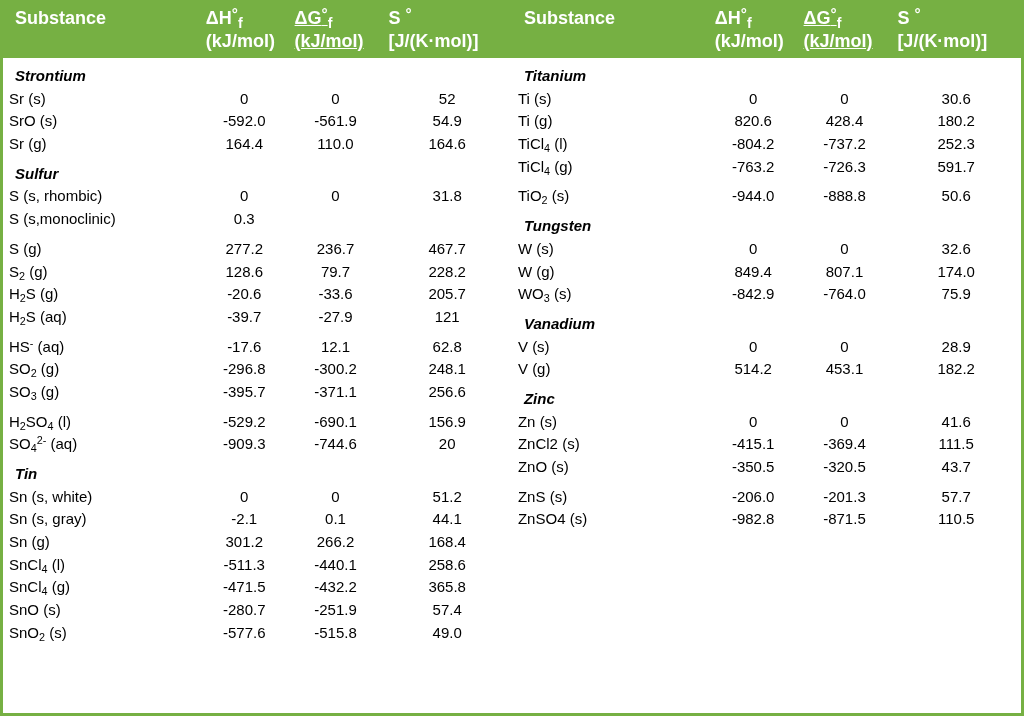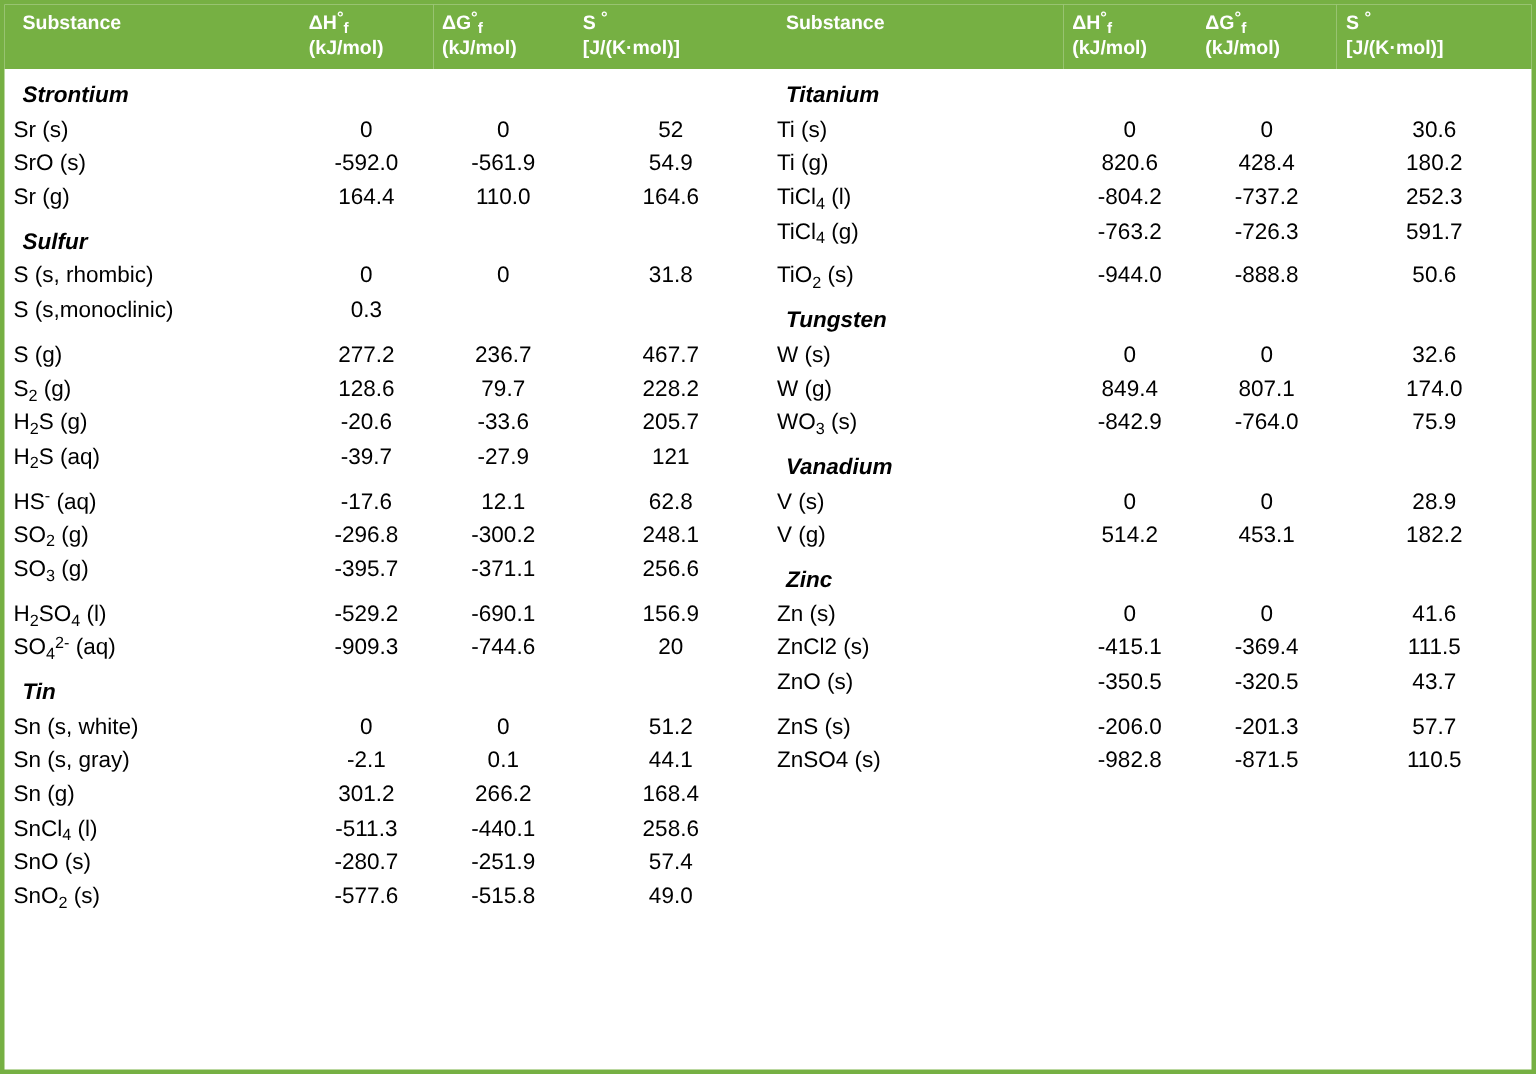--- a/index.html
+++ b/index.html
@@ -24,30 +24,30 @@
   }
   table.thermo {
     width: 100%;
     border-collapse: collapse;
     table-layout: fixed;
   }
   thead th {
     background: #76b043;
     color: #ffffff;
     font-weight: bold;
-    font-size: 13px;
+    font-size: 18px;
     text-align: left;
     vertical-align: top;
     padding: 4px 6px 6px 6px;
     line-height: 1.25;
     border: none;
   }
   thead th.sub-head { width: 175px; padding-left: 12px; }
   thead th.col-h    { width: 75px; }
-  thead th.col-g    { width: 80px; }
+  thead th.col-g    { width: 80px; text-decoration: underline; }
   thead th.col-s    { width: 115px; }
   thead th.gap      { width: 0px; background: #76b043; }
 
   .hdr-line2 { display: block; }
 
   tbody td {
     font-size: 15px;
     padding: 1px 6px;
     vertical-align: top;
     line-height: 1.38;
@@ -321,20 +321,31 @@
           <td class="num">-511.3</td>
           <td class="num">-440.1</td>
           <td class="num">258.6</td>
           <td class="divider-col"></td>
           <td></td>
           <td></td>
           <td></td>
           <td></td>
         </tr>
         <tr>
+          <td class="name">SnCl<sub>4</sub> (g)</td>
+          <td class="num">-471.5</td>
+          <td class="num">-432.2</td>
+          <td class="num">365.8</td>
+          <td class="divider-col"></td>
+          <td></td>
+          <td></td>
+          <td></td>
+          <td></td>
+        </tr>
+        <tr>
           <td class="name">SnO (s)</td>
           <td class="num">-280.7</td>
           <td class="num">-251.9</td>
           <td class="num">57.4</td>
           <td class="divider-col"></td>
           <td></td>
           <td></td>
           <td></td>
           <td></td>
         </tr>

